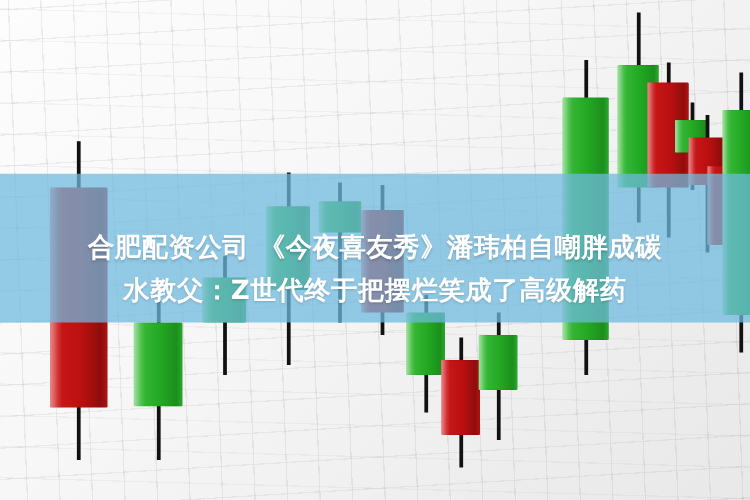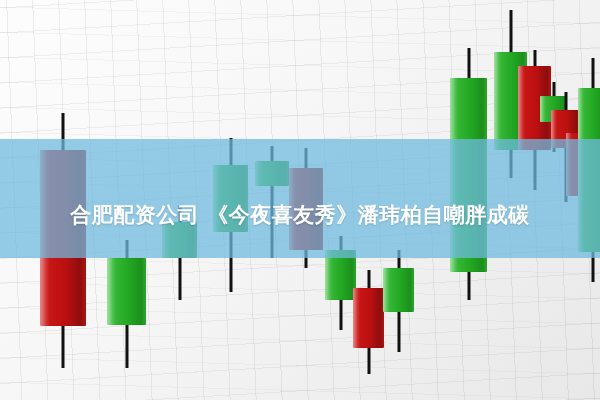--- a/index.html
+++ b/index.html
@@ -177,15 +177,16 @@
         <div class="body up" style="top: 88px; height: 164px;">
           <div class="gloss"></div>
         </div>
       </div>
     </div>
 
   <div id="band" style="top: 139px; height: 119px; background: rgba(110, 186, 224, 0.74);"></div>
 
   <div id="headline" style="top: 139px; height: 151px; color: rgb(255, 255, 255);">
     <span class="line">合肥配资公司 《今夜喜友秀》潘玮柏自嘲胖成碳</span>
+    <span class="line">水教父：Z世代终于把摆烂笑成了高级解药</span>
   </div>
 
 </div>
 
 </body></html>

